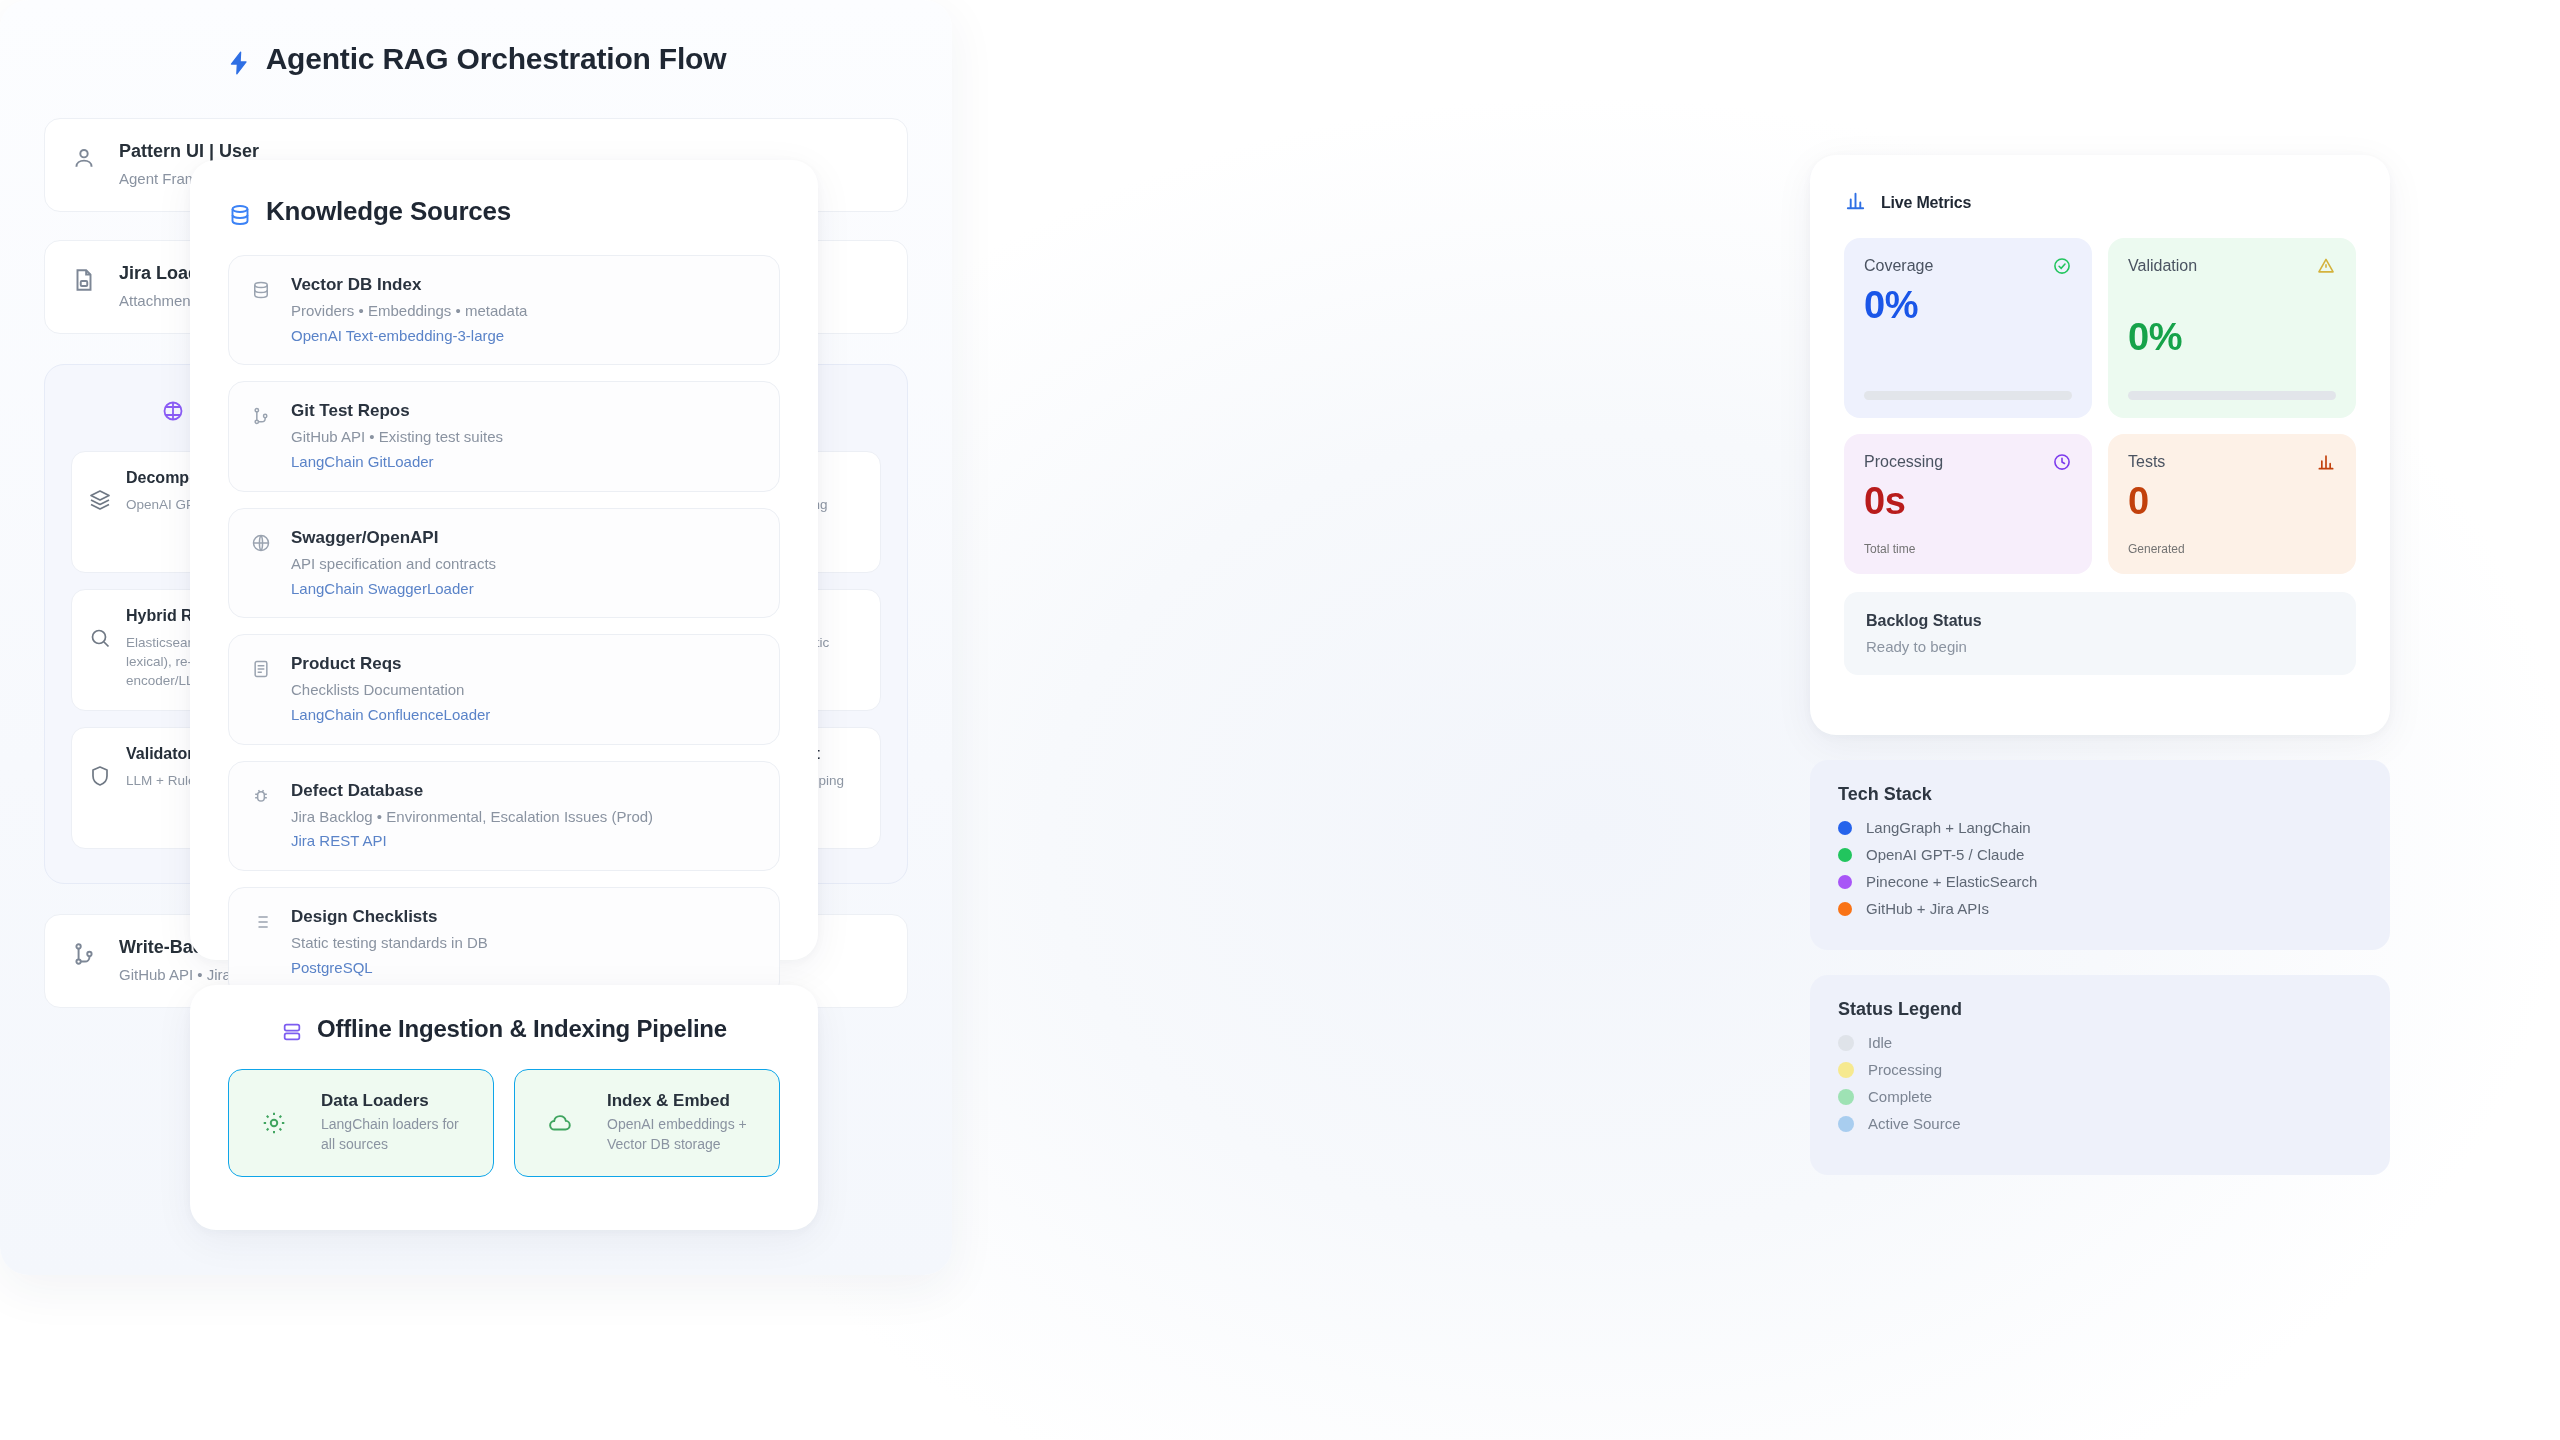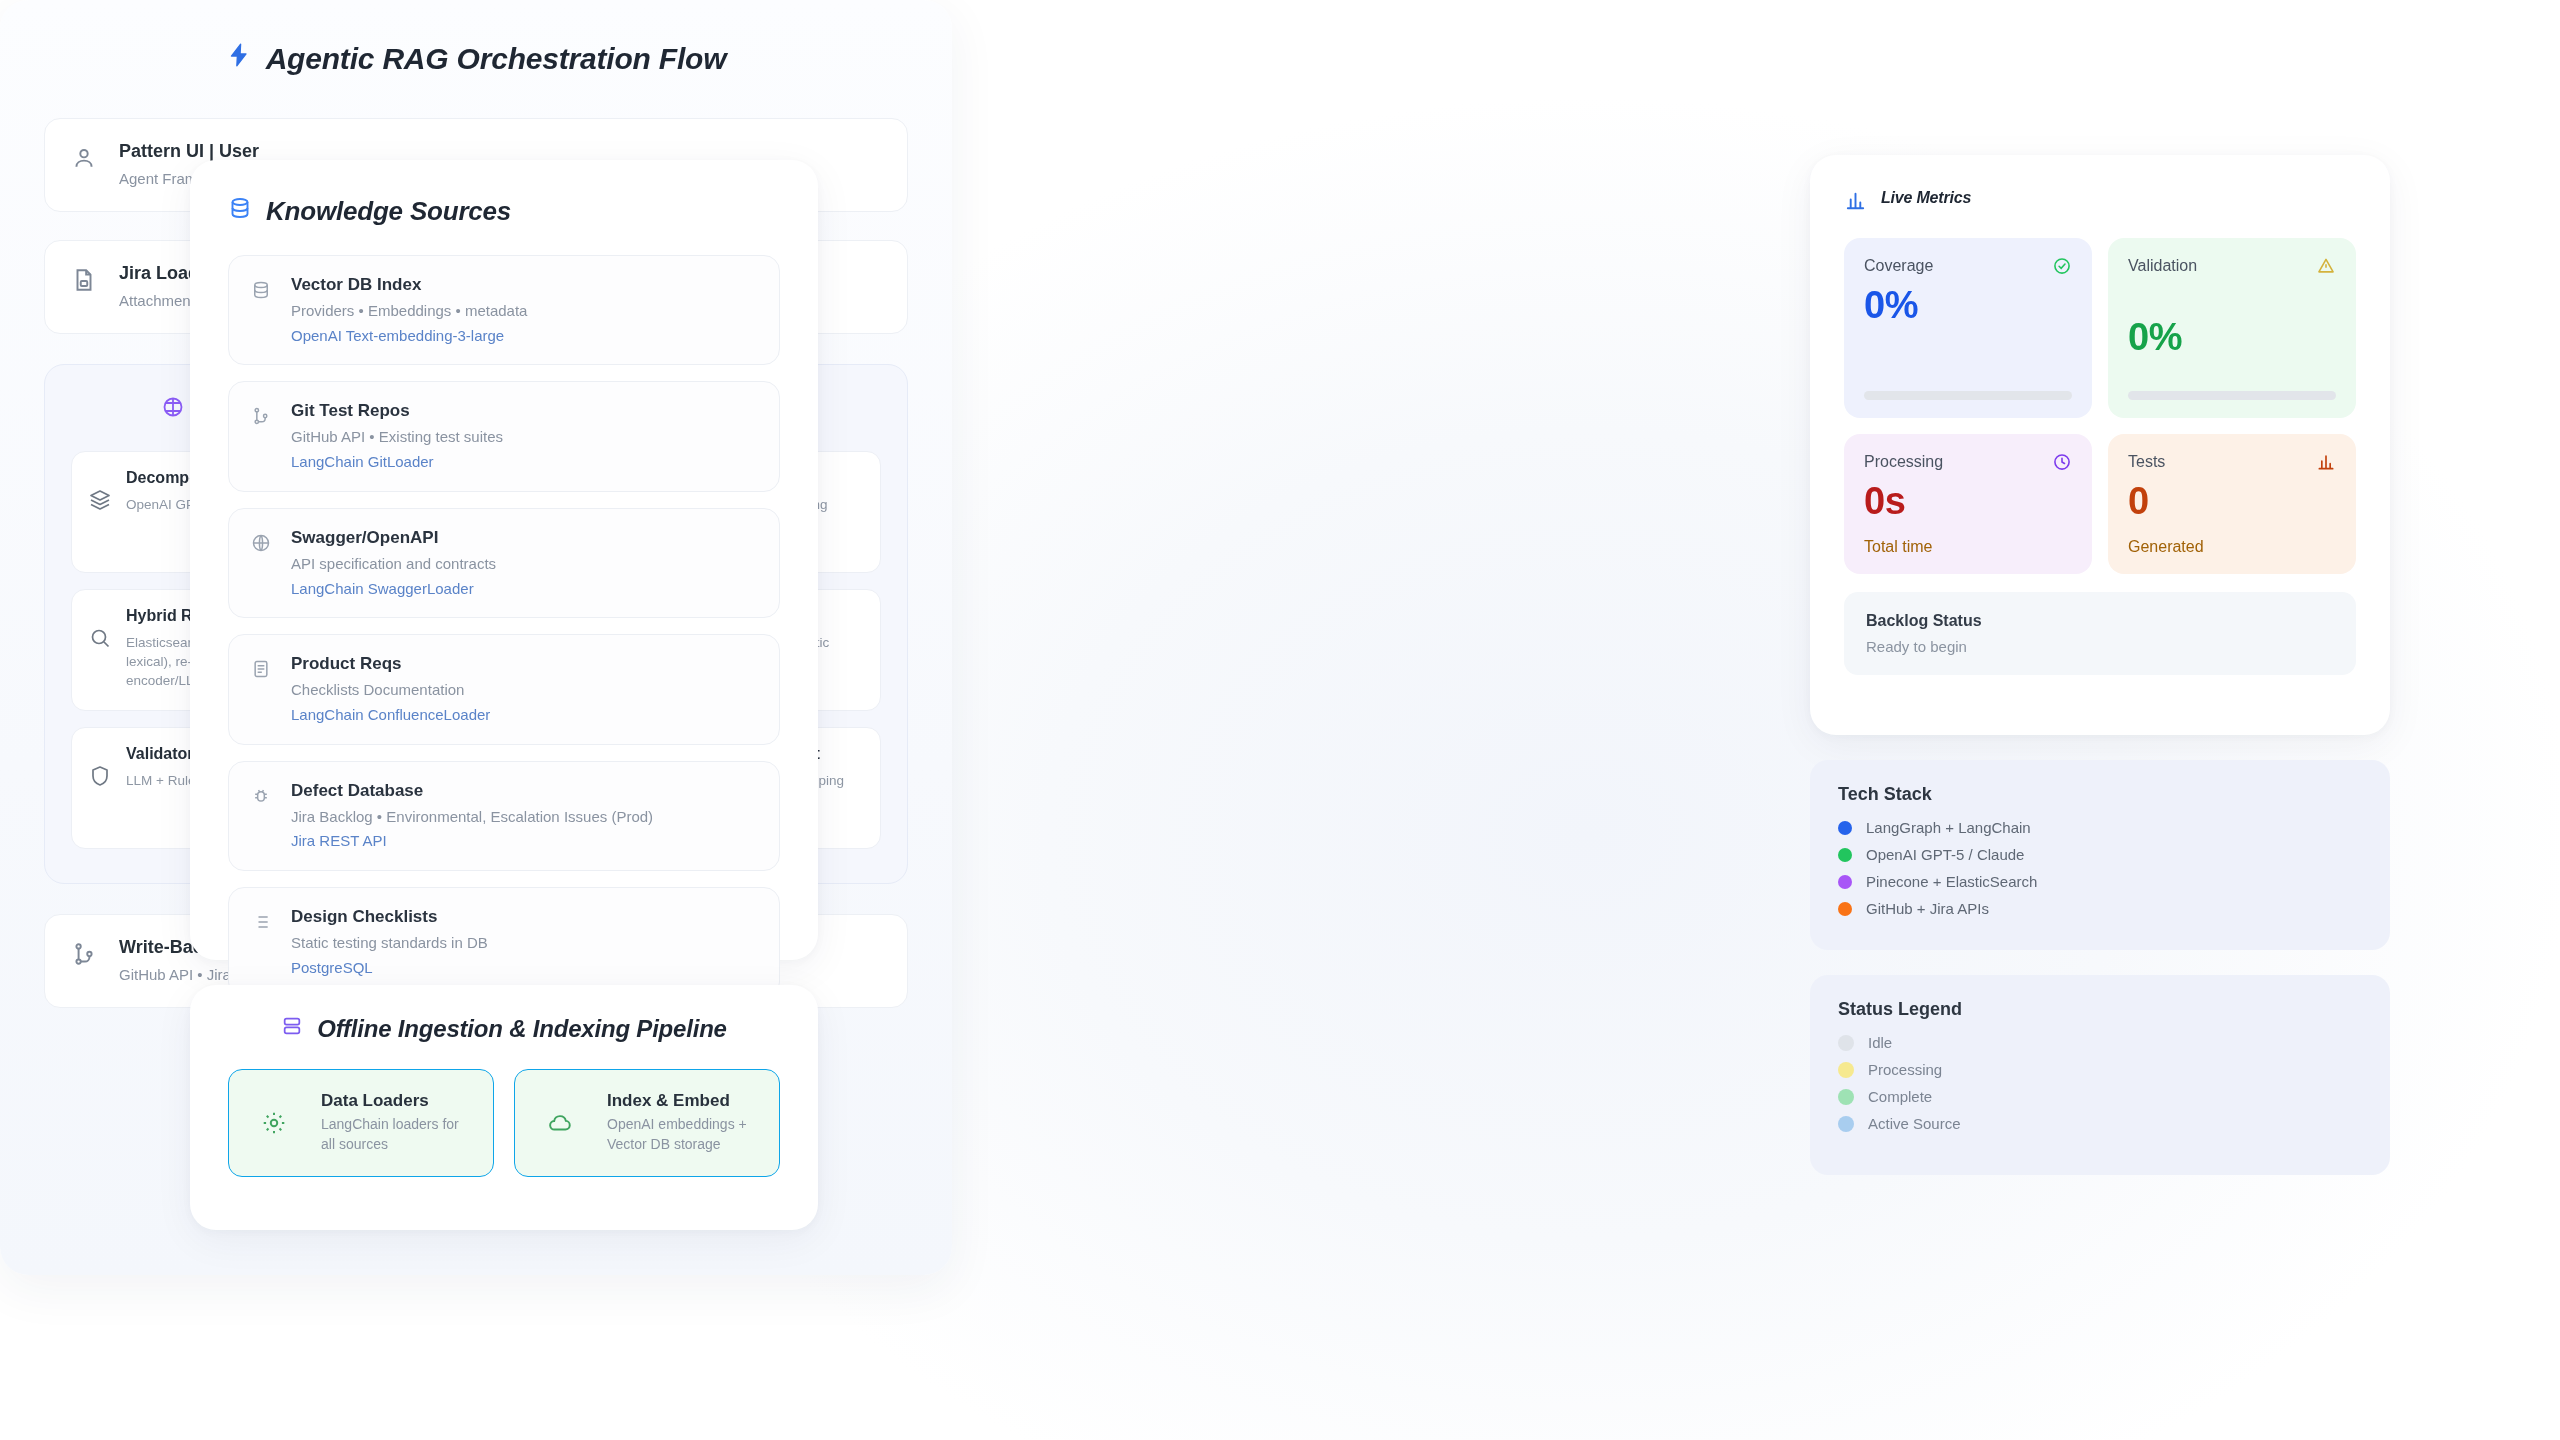--- a/index.html
+++ b/index.html
@@ -18,24 +18,23 @@
   }
 
   
   .panel {
     position: absolute;
     background: #ffffff;
     border-radius: 26px;
     box-shadow: 0 10px 40px rgba(30,45,80,.055), 0 2px 10px rgba(30,45,80,.035);
   }
   .panel-title {
-    display: flex; align-items: flex-start; gap: 14px;
+    display: flex; align-items: flex-end; gap: 14px;
     font-size: 26px; font-weight: 700; color: #1f2733;
     letter-spacing: -.2px;
-    font-style: italic;
   }
   .panel-title.center { justify-content: center; }
 
   .ico { flex: 0 0 auto; display: inline-flex; align-items: center; justify-content: center; }
 
   
   #knowledge-panel { left: 190px; top: 160px; width: 628px; height: 800px; padding: 36px 38px; }
   .src-list { margin-top: 28px; display: flex; flex-direction: column; gap: 16px; }
   .src-card {
     display: flex; align-items: flex-start; gap: 20px;
@@ -106,21 +105,21 @@
   
   #metrics-panel { left: 1810px; top: 155px; width: 580px; height: 580px; padding: 34px 34px; }
   .metric-grid { margin-top: 26px; display: grid; grid-template-columns: 1fr 1fr; gap: 16px; }
   .metric {
     border-radius: 16px; padding: 18px 20px; min-height: 140px;
     display: flex; flex-direction: column;
   }
   .metric-head { display: flex; align-items: center; justify-content: space-between; }
   .metric-label { font-size: 16px; color: #4a5361; font-weight: 500; }
   .metric-val { font-size: 38px; font-weight: 700; margin-top: 8px; letter-spacing: -.5px; }
-  .metric-foot { font-size: 16px; color: #a16207; margin-top: auto; }
+  .metric-foot { font-size: 12px; color: #737373; margin-top: auto; }
   .bar { height: 9px; border-radius: 6px; background: #e2e5ea; margin-top: auto; }
 
   .m-cov  { background: #eef1fd; }
   .m-val  { background: #ecfaf0; gap: 32px; }
   .m-proc { background: #f7eefb; }
   .m-test { background: #fdf1e7; }
 
   .status-box {
     margin-top: 18px; background: #f4f7fa; border-radius: 14px;
     padding: 20px 22px;

